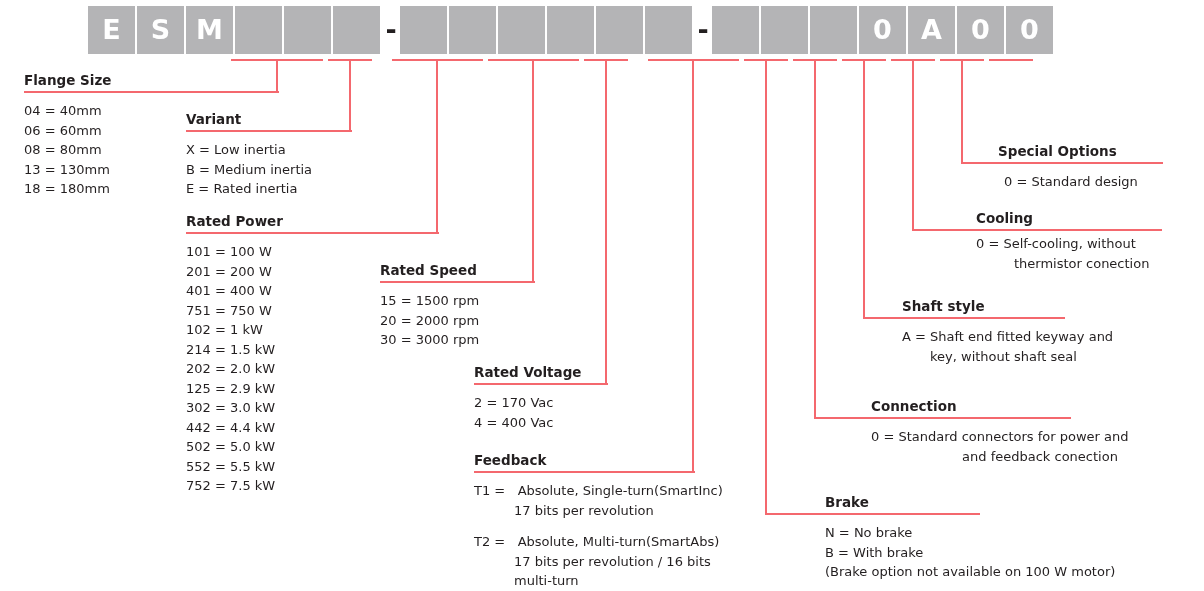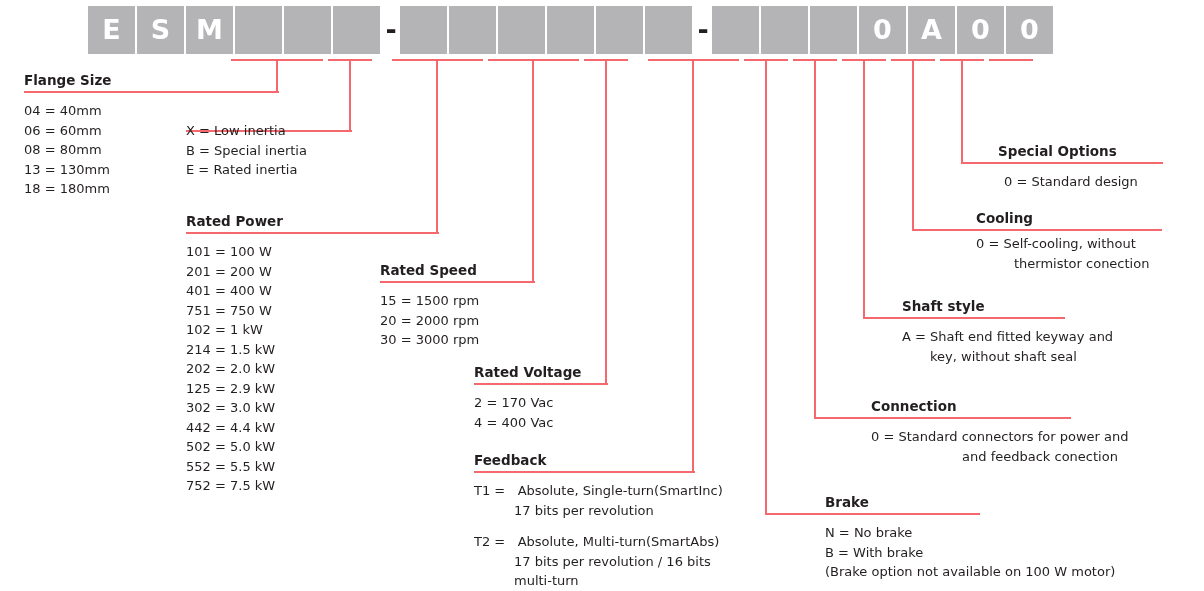--- a/index.html
+++ b/index.html
@@ -133,23 +133,24 @@
     <div class="rows" style="margin-top:10px;">
         <div class="row"><span style="white-space: pre;">04 = </span><span>40mm</span></div>
         <div class="row"><span style="white-space: pre;">06 = </span><span>60mm</span></div>
         <div class="row"><span style="white-space: pre;">08 = </span><span>80mm</span></div>
         <div class="row"><span style="white-space: pre;">13 = </span><span>130mm</span></div>
         <div class="row"><span style="white-space: pre;">18 = </span><span>180mm</span></div>
       </div>
   </div>
 
   <div class="block" style="left:186px;top:111px;width:220px;">
+    <div class="hd">Variant</div>
     <div class="rows" style="margin-top:10px;">
         <div class="row"><span style="white-space: pre;">X = </span><span>Low inertia</span></div>
-        <div class="row"><span style="white-space: pre;">B = </span><span>Special inertia</span></div>
+        <div class="row"><span style="white-space: pre;">B = </span><span>Medium inertia</span></div>
         <div class="row"><span style="white-space: pre;">E = </span><span>Rated inertia</span></div>
       </div>
   </div>
 
   <div class="block" style="left:186px;top:213px;width:220px;">
     <div class="hd">Rated Power</div>
     <div class="rows" style="margin-top:10px;">
         <div class="row"><span style="white-space: pre;">101 = </span><span>100 W</span></div>
         <div class="row"><span style="white-space: pre;">201 = </span><span>200 W</span></div>
         <div class="row"><span style="white-space: pre;">401 = </span><span>400 W</span></div>

